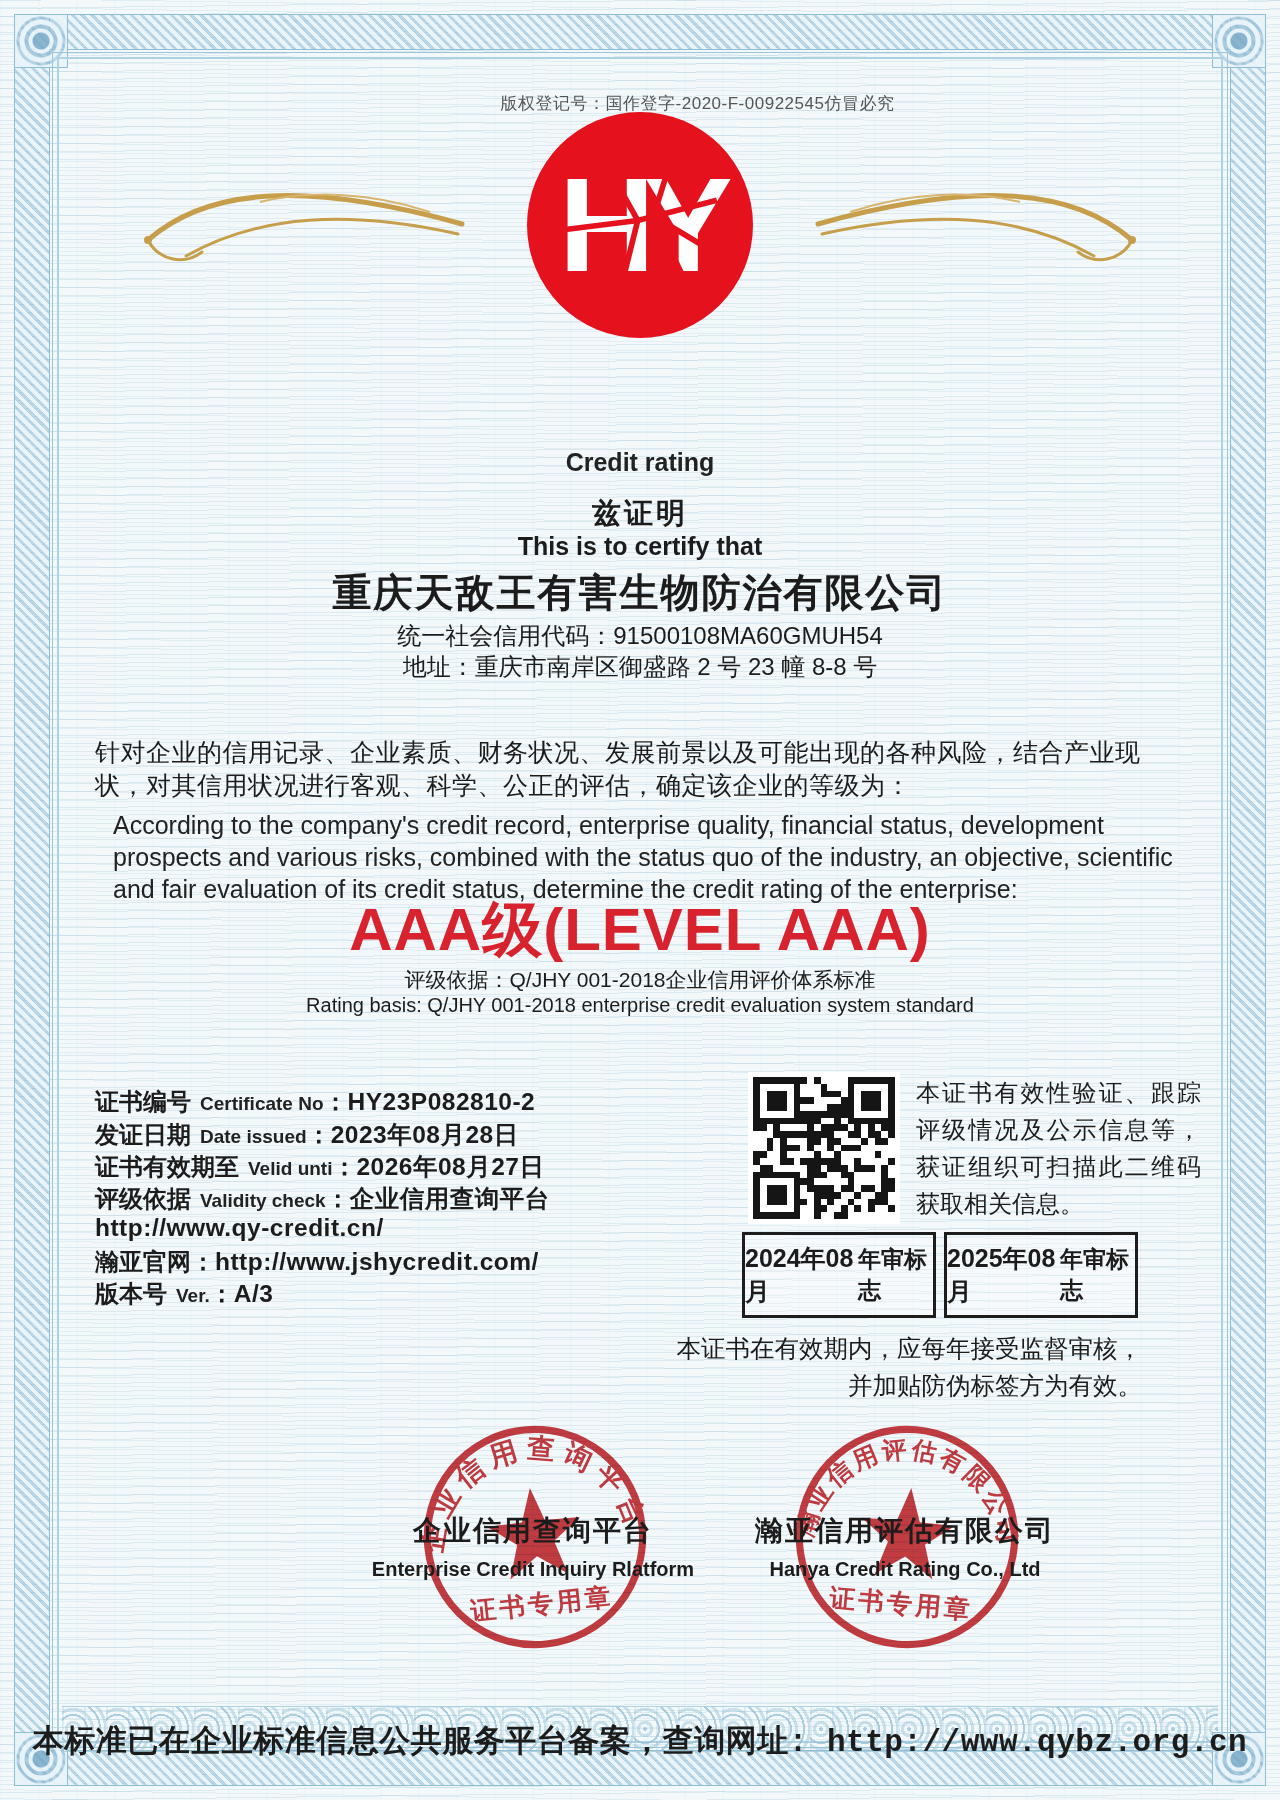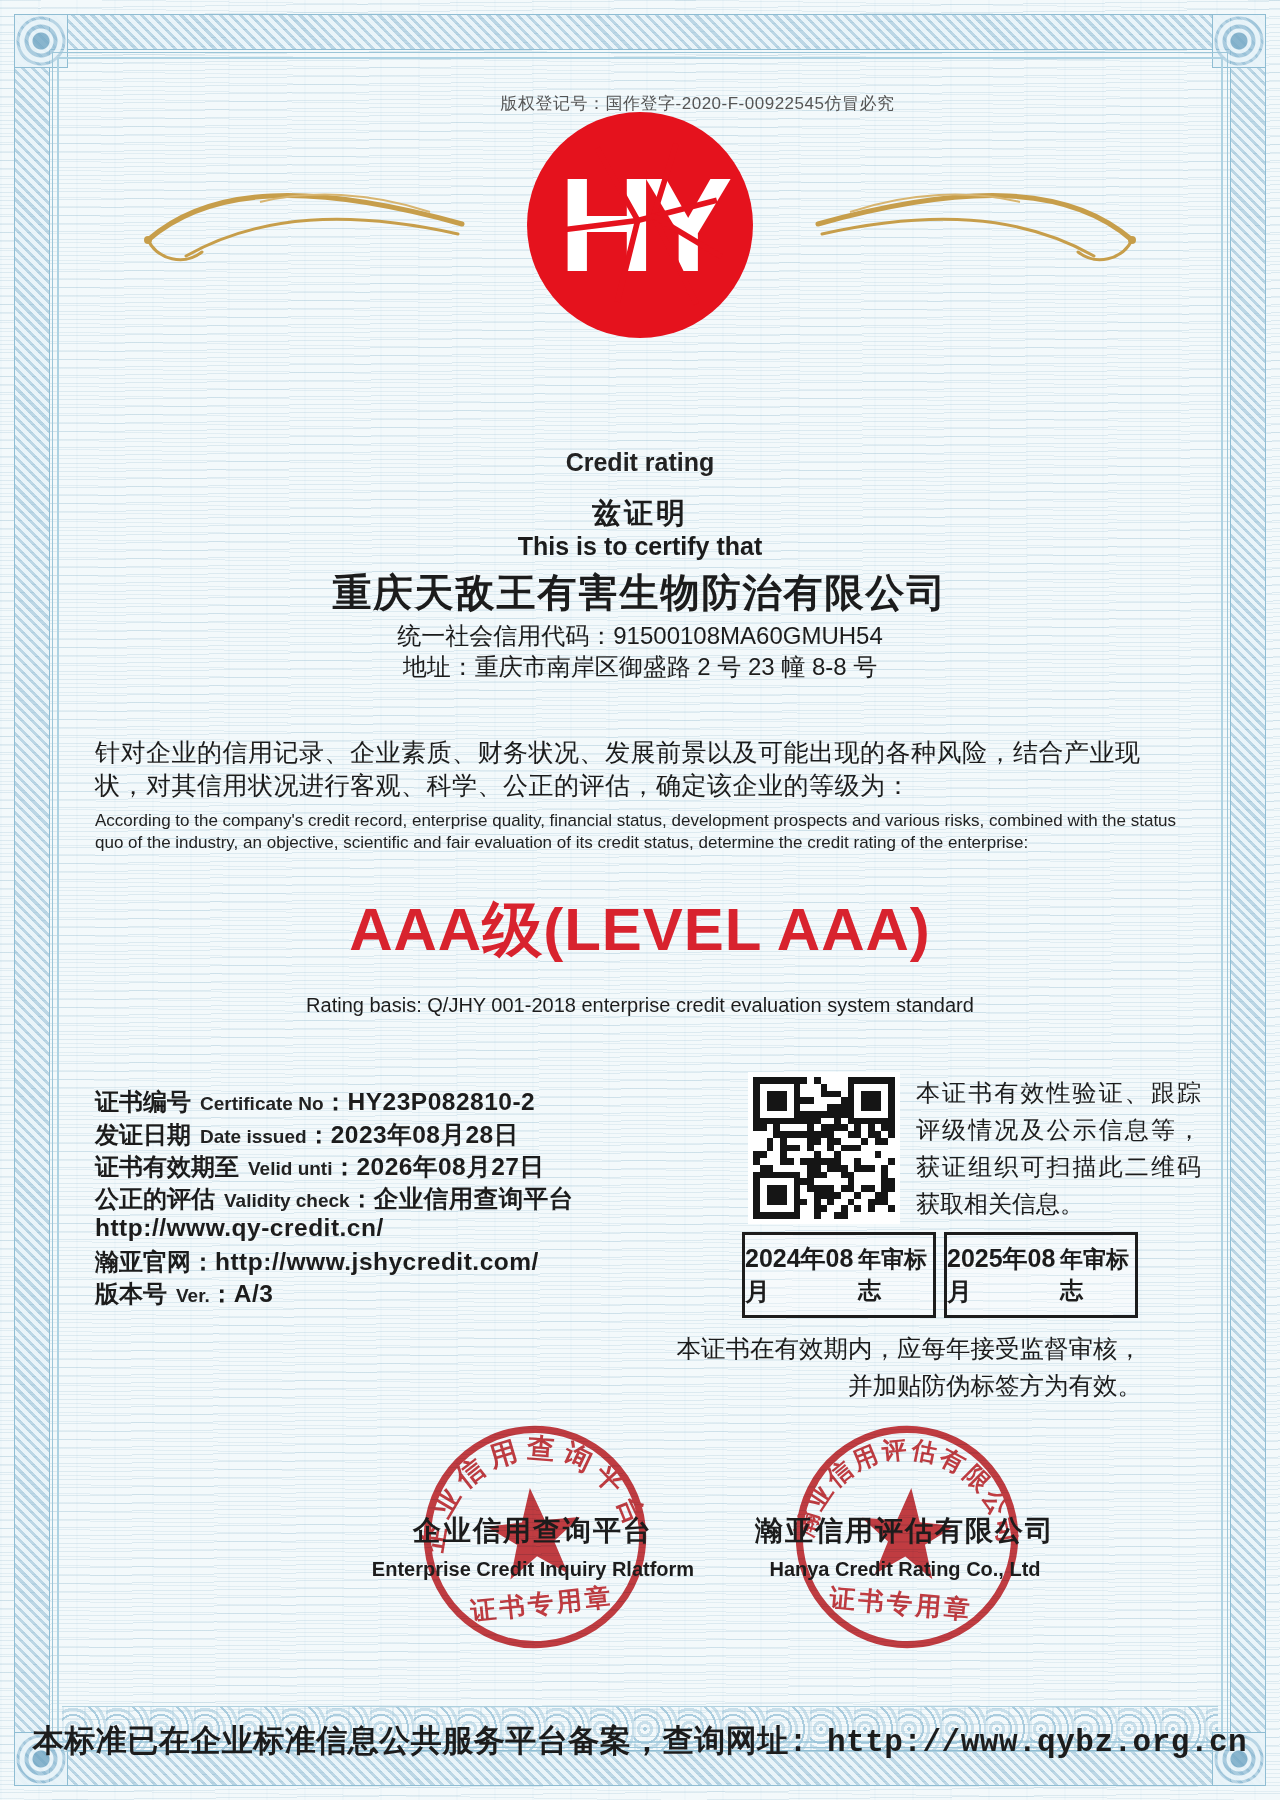--- a/index.html
+++ b/index.html
@@ -42,21 +42,21 @@
   .flourish.fl{left:140px;} .flourish.fr{right:140px;transform:scaleX(-1);}
   .title{top:368px;font-size:54px;font-weight:700;letter-spacing:8px;color:#111;}
   .subtitle{top:448px;font-size:25px;font-weight:600;color:#222;}
   .certify-zh{top:494px;font-size:29px;font-weight:600;letter-spacing:3px;}
   .certify-en{top:532px;font-size:25px;font-weight:600;}
   .company{top:566px;font-size:39px;font-weight:800;letter-spacing:2px;}
   .credit-code{top:620px;font-size:24px;font-weight:500;}
   .address{top:651px;font-size:24px;font-weight:500;}
   .intro{top:736px;left:95px;width:1092px;text-align:left;}
   .intro .zh{font-size:25px;line-height:1.32;font-weight:500;letter-spacing:.5px;}
-  .intro .en{margin-top:8px;font-size:17px;line-height:1.27;color:#222;}
+  .intro .en{margin-top:8px;font-size:25px;line-height:1.27;color:#222;margin-left:18px;}
   .rating{top:890px;font-size:60px;font-weight:800;letter-spacing:1px;}
   .basis-zh{top:966px;font-size:21px;font-weight:500;}
   .basis-en{top:994px;font-size:20px;}
   .details{top:1086px;left:95px;width:590px;}
   .dline{display:flex;align-items:baseline;height:32px;white-space:nowrap;}
   .lz{font-size:24px;font-weight:600;}
   .le{font-size:19px;font-weight:700;color:#222;margin-left:9px;}
   .lc{font-size:24px;font-weight:600;}
   .lv{font-size:24.5px;font-weight:600;letter-spacing:.5px;}
   .qr{top:1072px;left:748px;width:152px;height:152px;background:#fff;padding:5px;box-sizing:border-box;
@@ -129,20 +129,21 @@
   <div class="abs center certify-en">This is to certify that</div>
   <div class="abs center credit-code">统一社会信用代码：91500108MA60GMUH54</div>
   <div class="abs center address">地址：重庆市南岸区御盛路 2 号 23 幢 8-8 号</div>
 
   <div class="abs intro">
     <div class="zh">针对企业的信用记录、企业素质、财务状况、发展前景以及可能出现的各种风险，结合产业现状，对其信用状况进行客观、科学、公正的评估，确定该企业的等级为：</div>
     <div class="en">According to the company's credit record, enterprise quality, financial status, development prospects and various risks, combined with the status quo of the industry, an objective, scientific and fair evaluation of its credit status, determine the credit rating of the enterprise:</div>
   </div>
 
   <div class="abs center rating" style="color:#d8232e">AAA级(LEVEL AAA)</div>
+  <div class="abs center basis-zh">评级依据：Q/JHY 001-2018企业信用评价体系标准</div>
   <div class="abs center basis-en">Rating basis: Q/JHY 001-2018 enterprise credit evaluation system standard</div>
 
   <div class="abs details">
     <div class="dline">
       <span class="lz">证书编号</span>
       <span class="le">Certificate No</span>
       <span class="lc">：</span>
       <span class="lv">HY23P082810-2</span>
     </div>
     <div class="dline">
@@ -151,21 +152,21 @@
       <span class="lc">：</span>
       <span class="lv">2023年08月28日</span>
     </div>
     <div class="dline">
       <span class="lz">证书有效期至</span>
       <span class="le">Velid unti</span>
       <span class="lc">：</span>
       <span class="lv">2026年08月27日</span>
     </div>
     <div class="dline">
-      <span class="lz">公正的评估</span>
+      <span class="lz">评级依据</span>
       <span class="le">Validity check</span>
       <span class="lc">：</span>
       <span class="lv">企业信用查询平台</span>
     </div>
     <div class="dline">
       <span class="lv">http://www.qy-credit.cn/</span>
     </div>
     <div class="dline">
       <span class="lz">瀚亚官网</span>
       <span class="lc">：</span>

